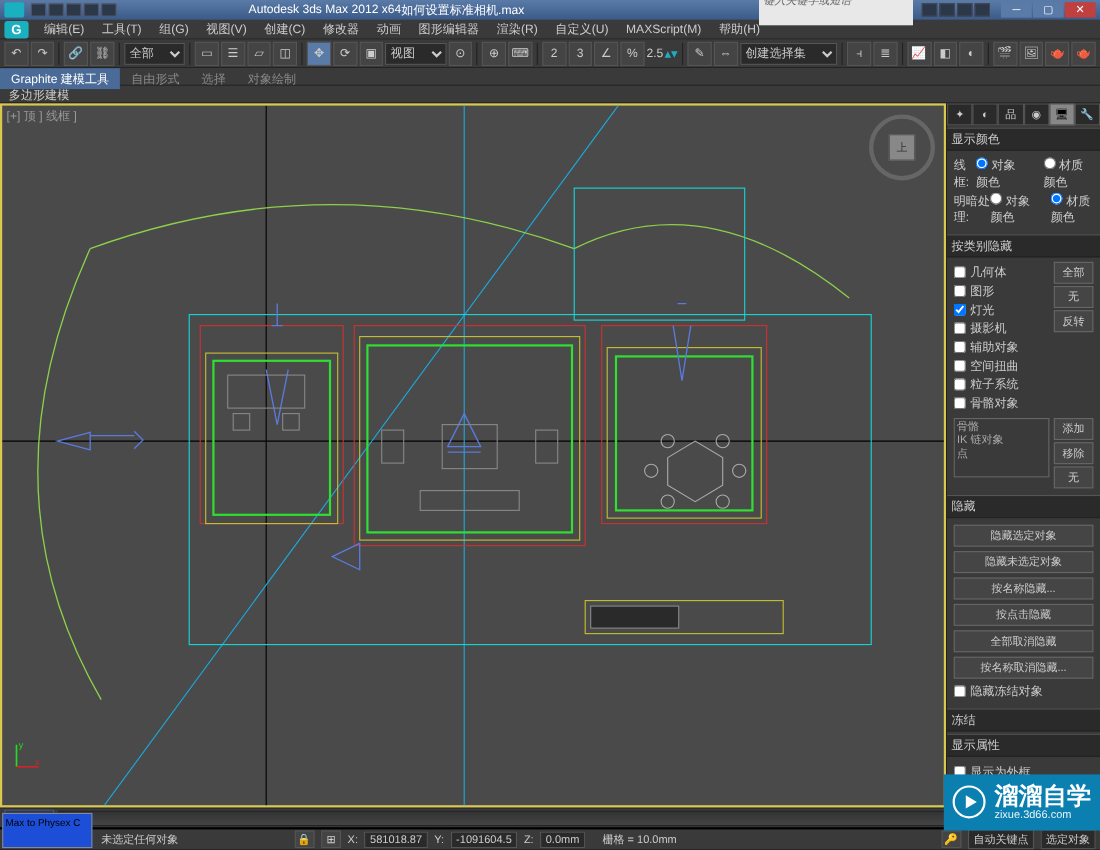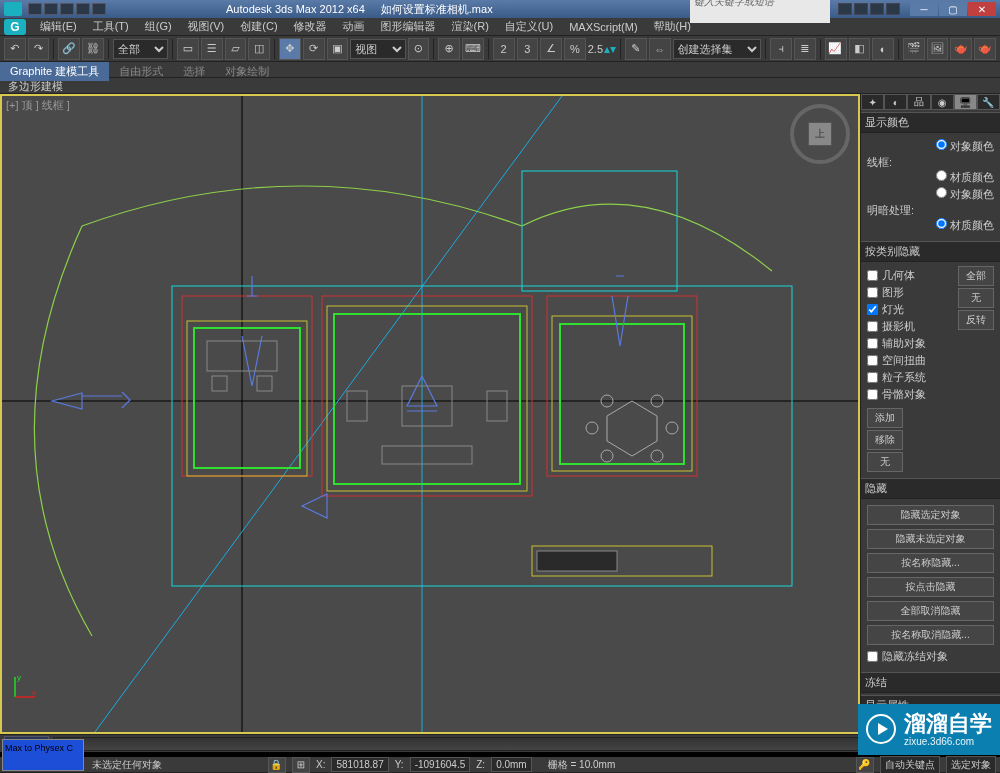--- a/index.html
+++ b/index.html
@@ -59,35 +59,35 @@
 .cmdpanel { width: 140px; background: #3a3a3a; border-left: 1px solid #222; display: flex; flex-direction: column; overflow:hidden; }
 .cmdpanel .tabs { height: 20px; display: flex; background: #2a2a2a; }
 .cmdpanel .tabs .tab { flex: 1; display: flex; align-items: center; justify-content: center; border: 1px solid #555; font-size:10px; }
 .cmdpanel .tabs .tab.active { background: #888; color:#000; }
 
 .rollout { background: #3a3a3a; margin-top: 2px; }
 .rollout-header { background: #2a2a2a; padding: 2px 4px; text-align: left; font-size: 11px; color: #ccc; border-top:1px solid #555;border-bottom:1px solid #222; }
 .rollout-body { padding: 4px 6px; font-size: 11px; }
 .rollout-body .row { display: flex; align-items: center; margin: 2px 0; justify-content: space-between; }
 .rollout-body label { color: #ccc; font-size: 11px; }
-.rollout-body .radio-group { display: flex; flex-direction: column; gap: 16px; }
+.rollout-body .radio-group { display: flex; flex-direction: row; gap: 16px; }
 .rollout-body .check-row { display: flex; align-items: center; gap: 4px; margin: 2px 0; }
 .rollout-body .side-btns { display:flex;flex-direction:column;gap:2px;width:36px; }
 .rollout-body .side-btns button, .rollout-body .full-btn { background:#454545;border:1px solid #666;color:#ccc;font-size:10px;padding:2px 4px;cursor:pointer; }
 .rollout-body .full-btn{width:100%;margin:2px 0;text-align:center;}
 .rollout-body .listbox{background:#3a3a3a;border:1px solid #666;height:54px;font-size:10px;color:#aaa;padding:2px;line-height:1.2;}
 .rollout-body .two-col{display:flex;gap:4px;}
 .rollout-body .col{flex:1;}
 
 
 .timeline { height: 18px; background: #3a3a3a; display: flex; align-items: center; border-top: 1px solid #222; }
 .timeline .frame-ind{background:#2a3858;border:1px solid #556;padding:1px 6px;font-size:10px;margin:0 4px;}
 .timeline .track{flex:1;height:14px;background:linear-gradient(#333,#444);position:relative;border:1px solid #222;}
 
-.statusbar { height: 20px; background: #3a3a3a; display: flex; align-items: center; padding: 0 4px; gap: 6px; font-size: 10px; color: #ccc; border-top:5px solid #000000; }
+.statusbar { height: 20px; background: #3a3a3a; display: flex; align-items: center; padding: 0 4px; gap: 6px; font-size: 10px; color: #ccc; border-top:2px solid #000000; }
 .statusbar .field{background:#2a2a2a;border:1px solid #555;padding:1px 4px;}
 .statusbar .btn{width:18px;height:16px;background:#444;border:1px solid #555;display:inline-flex;align-items:center;justify-content:center;}
 .promptbar{height:16px;background:#3a3a3a;display:flex;align-items:center;font-size:10px;color:#aaa;padding:0 4px;gap:10px;border-top:1px solid #222;}
 
 
 .watermark { position: absolute; right: 0; bottom: 18px; background: #0a7fb0; color: #fff; padding: 8px 8px; display: flex; align-items: center; gap: 8px; z-index: 100; }
 .watermark .play-icon{width:30px;height:30px;border:2px solid #fff;border-radius:50%;display:flex;align-items:center;justify-content:center;}
 .watermark .play-icon::before{content:'';border-left:10px solid #fff;border-top:6px solid transparent;border-bottom:6px solid transparent;margin-left:3px;}
 .watermark .text-block{display:flex;flex-direction:column;line-height:1.1;}
 .watermark .main-text{font-size:22px;font-weight:bold;}
@@ -101,21 +101,21 @@
 <div class="titlebar">
   <div class="logo"></div>
   <div class="app-icons">
     <span></span>
     <span></span>
     <span></span>
     <span></span>
     <span></span>
   </div>
   <span class="title-text">Autodesk 3ds Max  2012 x64</span>
-  <span style="margin-left:16px">如何设置标准相机.max</span>
+  <span style="">如何设置标准相机.max</span>
   <div class="search-box">键入关键字或短语</div>
   <div class="toolbar-icons">
     <span></span>
     <span></span>
     <span></span>
     <span></span>
   </div>
   <div class="win-controls">
     <div class="win-btn win-min">─</div>
     <div class="win-btn win-max">▢</div>
@@ -339,20 +339,23 @@
                 <span>骨骼对象</span>
               </div>
           </div>
           <div class="side-btns">
             <button>全部</button>
             <button>无</button>
             <button>反转</button>
           </div>
         </div>
         <div class="two-col" style="margin-top:4px">
+          <div class="col listbox" style="white-space:pre-line">骨骼
+IK 链对象
+点</div>
           <div class="side-btns">
             <button>添加</button>
             <button>移除</button>
             <button>无</button>
           </div>
         </div>
       </div>
     </div>
 
     <div class="rollout">

